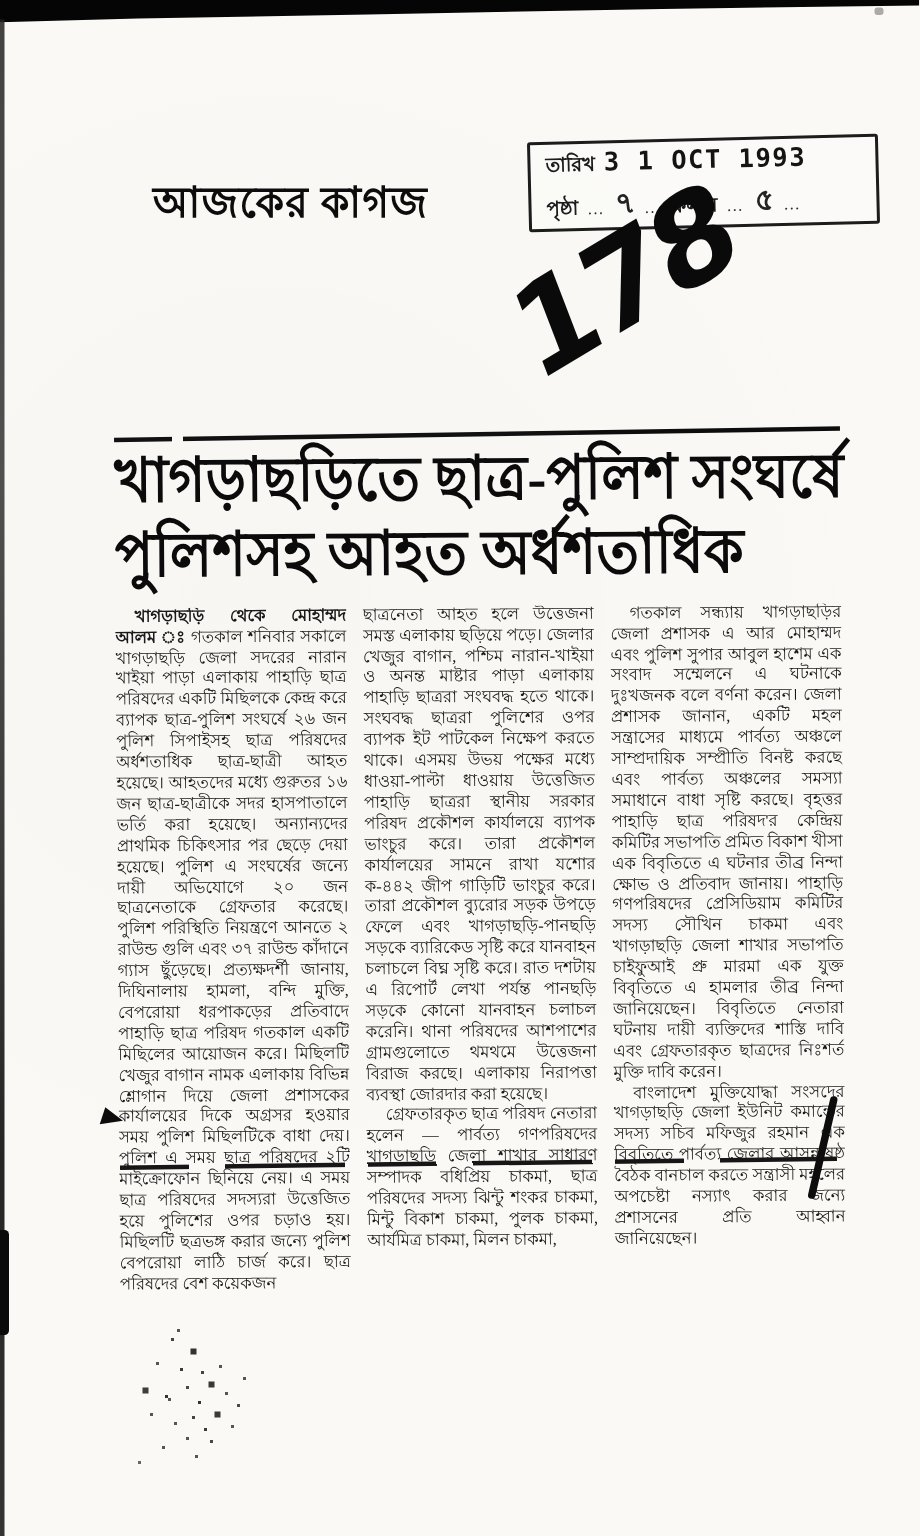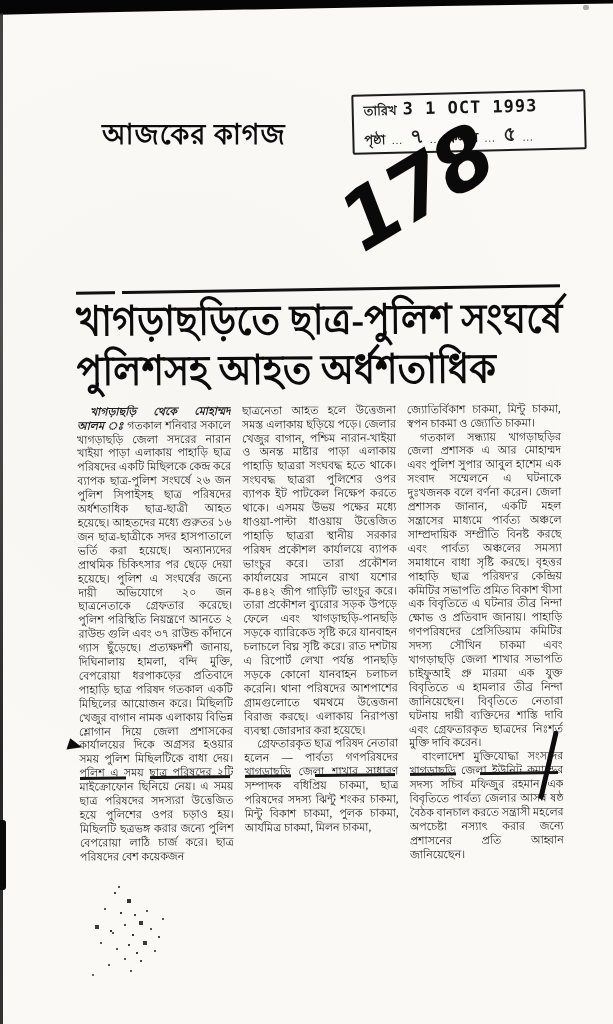--- a/index.html
+++ b/index.html
@@ -75,21 +75,21 @@
     font-weight:bold;color:#0b0b0b;
     font-size:38px;line-height:1.22;
     letter-spacing:0;white-space:nowrap;
     transform:scaleY(1.08);transform-origin:left top;
   }
   .headline .hl2{display:block;}
   .body-cols{display:flex;gap:11px;margin-top:16px;}
   .col{width:154px;font-size:11px;line-height:13.9px;text-align:justify;color:#191919;overflow:hidden;}
   .col p{margin:0;}
   .col p.indent{text-indent:13px;}
-  .dateline{font-weight:bold;font-style:italic;}
+  .dateline{font-weight:bold;}
 
   
   .bottom-edge{
     position:absolute;left:80px;top:774px;width:478px;height:3px;
     background:repeating-linear-gradient(90deg,#161616 0 46px,transparent 46px 70px,#161616 70px 150px,transparent 150px 165px);
     transform:rotate(-0.7deg);
   }
 
   
   .pen-arrow{
@@ -156,21 +156,20 @@
         <p class="indent">
           <span class="dateline">খাগড়াছড়ি থেকে মোহাম্মদ আলম ঃ</span>
           <span>গতকাল শনিবার সকালে খাগড়াছড়ি জেলা সদরের নারান খাইয়া পাড়া এলাকায় পাহাড়ি ছাত্র পরিষদের একটি মিছিলকে কেন্দ্র করে ব্যাপক ছাত্র-পুলিশ সংঘর্ষে ২৬ জন পুলিশ সিপাইসহ ছাত্র পরিষদের অর্ধশতাধিক ছাত্র-ছাত্রী আহত হয়েছে। আহতদের মধ্যে গুরুতর ১৬ জন ছাত্র-ছাত্রীকে সদর হাসপাতালে ভর্তি করা হয়েছে। অন্যান্যদের প্রাথমিক চিকিৎসার পর ছেড়ে দেয়া হয়েছে। পুলিশ এ সংঘর্ষের জন্যে দায়ী অভিযোগে ২০ জন ছাত্রনেতাকে গ্রেফতার করেছে। পুলিশ পরিস্থিতি নিয়ন্ত্রণে আনতে ২ রাউন্ড গুলি এবং ৩৭ রাউন্ড কাঁদানে গ্যাস ছুঁড়েছে। প্রত্যক্ষদর্শী জানায়, দিঘিনালায় হামলা, বন্দি মুক্তি, বেপরোয়া ধরপাকড়ের প্রতিবাদে পাহাড়ি ছাত্র পরিষদ গতকাল একটি মিছিলের আয়োজন করে। মিছিলটি খেজুর বাগান নামক এলাকায় বিভিন্ন শ্লোগান দিয়ে জেলা প্রশাসকের কার্যালয়ের দিকে অগ্রসর হওয়ার সময় পুলিশ মিছিলটিকে বাধা দেয়। পুলিশ এ সময় ছাত্র পরিষদের ২টি মাইক্রোফোন ছিনিয়ে নেয়। এ সময় ছাত্র পরিষদের সদস্যরা উত্তেজিত হয়ে পুলিশের ওপর চড়াও হয়। মিছিলটি ছত্রভঙ্গ করার জন্যে পুলিশ বেপরোয়া লাঠি চার্জ করে। ছাত্র পরিষদের বেশ কয়েকজন</span>
         </p>
       </div>
       <div class="col">
         <p>ছাত্রনেতা আহত হলে উত্তেজনা সমস্ত এলাকায় ছড়িয়ে পড়ে। জেলার খেজুর বাগান, পশ্চিম নারান-খাইয়া ও অনন্ত মাষ্টার পাড়া এলাকায় পাহাড়ি ছাত্ররা সংঘবদ্ধ হতে থাকে। সংঘবদ্ধ ছাত্ররা পুলিশের ওপর ব্যাপক ইট পাটকেল নিক্ষেপ করতে থাকে। এসময় উভয় পক্ষের মধ্যে ধাওয়া-পাল্টা ধাওয়ায় উত্তেজিত পাহাড়ি ছাত্ররা স্থানীয় সরকার পরিষদ প্রকৌশল কার্যালয়ে ব্যাপক ভাংচুর করে। তারা প্রকৌশল কার্যালয়ের সামনে রাখা যশোর ক-৪৪২ জীপ গাড়িটি ভাংচুর করে। তারা প্রকৌশল ব্যুরোর সড়ক উপড়ে ফেলে এবং খাগড়াছড়ি-পানছড়ি সড়কে ব্যারিকেড সৃষ্টি করে যানবাহন চলাচলে বিঘ্ন সৃষ্টি করে। রাত দশটায় এ রিপোর্ট লেখা পর্যন্ত পানছড়ি সড়কে কোনো যানবাহন চলাচল করেনি। থানা পরিষদের আশপাশের গ্রামগুলোতে থমথমে উত্তেজনা বিরাজ করছে। এলাকায় নিরাপত্তা ব্যবস্থা জোরদার করা হয়েছে।</p>
         <p class="indent">গ্রেফতারকৃত ছাত্র পরিষদ নেতারা হলেন — পার্বত্য গণপরিষদের খাগড়াছড়ি জেলা শাখার সাধারণ সম্পাদক বধিপ্রিয় চাকমা, ছাত্র পরিষদের সদস্য ঝিন্টু শংকর চাকমা, মিন্টু বিকাশ চাকমা, পুলক চাকমা, আর্যমিত্র চাকমা, মিলন চাকমা,</p>
       </div>
       <div class="col">
-        <p>জ্যোতির্বিকাশ চাকমা, মিন্টু চাকমা, স্বপন চাকমা ও জ্যোতি চাকমা।</p>
         <p class="indent">গতকাল সন্ধ্যায় খাগড়াছড়ির জেলা প্রশাসক এ আর মোহাম্মদ এবং পুলিশ সুপার আবুল হাশেম এক সংবাদ সম্মেলনে এ ঘটনাকে দুঃখজনক বলে বর্ণনা করেন। জেলা প্রশাসক জানান, একটি মহল সন্ত্রাসের মাধ্যমে পার্বত্য অঞ্চলে সাম্প্রদায়িক সম্প্রীতি বিনষ্ট করছে এবং পার্বত্য অঞ্চলের সমস্যা সমাধানে বাধা সৃষ্টি করছে। বৃহত্তর পাহাড়ি ছাত্র পরিষদ'র কেন্দ্রিয় কমিটির সভাপতি প্রমিত বিকাশ খীসা এক বিবৃতিতে এ ঘটনার তীব্র নিন্দা ক্ষোভ ও প্রতিবাদ জানায়। পাহাড়ি গণপরিষদের প্রেসিডিয়াম কমিটির সদস্য সৌখিন চাকমা এবং খাগড়াছড়ি জেলা শাখার সভাপতি চাইফুআই প্রু মারমা এক যুক্ত বিবৃতিতে এ হামলার তীব্র নিন্দা জানিয়েছেন। বিবৃতিতে নেতারা ঘটনায় দায়ী ব্যক্তিদের শাস্তি দাবি এবং গ্রেফতারকৃত ছাত্রদের নিঃশর্ত মুক্তি দাবি করেন।</p>
         <p class="indent">বাংলাদেশ মুক্তিযোদ্ধা সংসদের খাগড়াছড়ি জেলা ইউনিট কমান্ডের সদস্য সচিব মফিজুর রহমান এক বিবৃতিতে পার্বত্য জেলার আসন্ন ষষ্ঠ বৈঠক বানচাল করতে সন্ত্রাসী মহলের অপচেষ্টা নস্যাৎ করার জন্যে প্রশাসনের প্রতি আহ্বান জানিয়েছেন।</p>
       </div>
     </div>
   </div>
 
   <div class="bottom-edge"></div>
   <div class="pen-arrow"></div>
   <div class="pen-stroke"></div>
   <div class="noise"></div>

